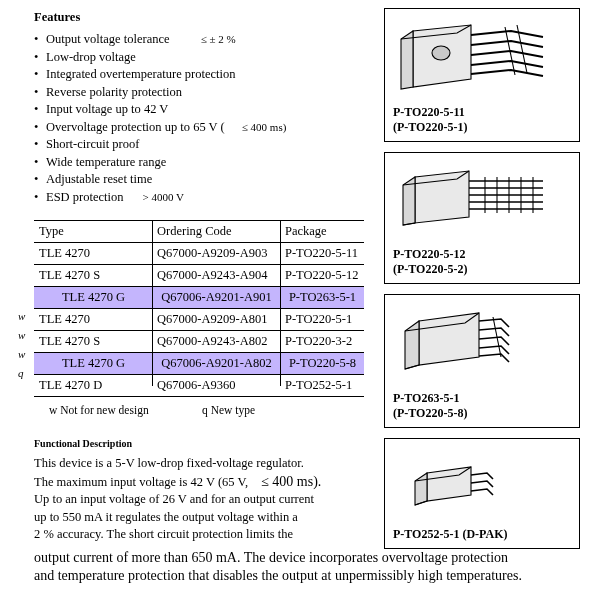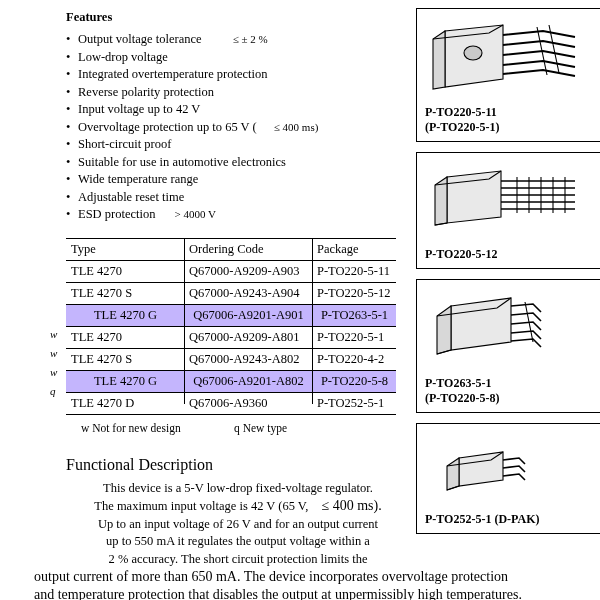--- a/index.html
+++ b/index.html
@@ -22,21 +22,20 @@
     padding: 8px 10px 0 10px;
   }
   .columns {
     display: flex;
     flex-direction: row;
     align-items: flex-start;
   }
   .left-col {
     width: 368px;
     flex: 0 0 368px;
-    margin-left: 32px;
   }
   .right-col {
     width: 212px;
     flex: 0 0 212px;
     padding-left: 6px;
     box-sizing: border-box;
   }
 
   
   .section-title {
@@ -123,29 +122,28 @@
     margin: 7px 0 0 24px;
     font-size: 11.5px;
     position: relative;
     height: 16px;
   }
   .table-notes .n1 { position: absolute; left: 15px; }
   .table-notes .n2 { position: absolute; left: 168px; }
 
   
   .fd-title {
-    font-weight: normal;
-    font-size: 16px;
+    font-weight: bold;
+    font-size: 10px;
     margin: 18px 0 6px 24px;
   }
   .fd-body {
     margin: 0 0 0 24px;
     font-size: 12.5px;
     line-height: 17.5px;
-    text-align: center;
   }
   .fd-body .line { white-space: nowrap; }
   .fd-body .small { font-size: 14px; }
   .fd-tail {
     margin: 0 0 0 24px;
     font-size: 14px;
     line-height: 17.5px;
   }
 
   
@@ -202,23 +200,20 @@
           <span>Input voltage up to 42 V</span>
         </li>
         <li>
           <span>Overvoltage protection up to 65 V (</span>
           <span class="feat-extra sp-b">≤ 400 ms)</span>
         </li>
         <li>
           <span>Short-circuit proof</span>
         </li>
         <li>
-          <span>Suitable for use in automotive electronics</span>
-        </li>
-        <li>
           <span>Wide temperature range</span>
         </li>
         <li>
           <span>Adjustable reset time</span>
         </li>
         <li>
           <span>ESD protection</span>
           <span class="feat-extra sp-c">&gt; 4000 V</span>
         </li>
       </ul>
@@ -249,21 +244,21 @@
               <td class="c-pack">P-TO263-5-1</td>
             </tr>
             <tr>
               <td class="c-type">TLE 4270</td>
               <td class="c-order">Q67000-A9209-A801</td>
               <td class="c-pack">P-TO220-5-1</td>
             </tr>
             <tr>
               <td class="c-type">TLE 4270 S</td>
               <td class="c-order">Q67000-A9243-A802</td>
-              <td class="c-pack">P-TO220-4-2</td>
+              <td class="c-pack">P-TO220-3-2</td>
             </tr>
             <tr class="shaded">
               <td class="c-type">TLE 4270 G</td>
               <td class="c-order">Q67006-A9201-A802</td>
               <td class="c-pack">P-TO220-5-8</td>
             </tr>
             <tr>
               <td class="c-type">TLE 4270 D</td>
               <td class="c-order">Q67006-A9360</td>
               <td class="c-pack">P-TO252-5-1</td>
@@ -344,20 +339,21 @@
               <path d="M92 16 L92 52"></path>
               <path d="M104 16 L104 52"></path>
               <path d="M116 16 L116 52"></path>
               <path d="M128 16 L128 52"></path>
               <path d="M140 16 L140 52"></path>
             </g>
           </svg>
         </div>
         <div class="pkg-label">
           <div>P-TO220-5-12</div>
+          <div>(P-TO220-5-2)</div>
         </div>
       </div>
 
       <div class="pkg-box b3">
         <div class="pkg-art">
           <svg width="180" height="86" viewBox="0 0 180 86">
             <g fill="none" stroke="#000" stroke-width="1.1">
               <path d="M26 18 L86 10 L86 54 L26 62 Z" fill="#e9e9e9"></path>
               <path d="M26 18 L12 28 L12 66 L26 62 Z" fill="#d8d8d8"></path>
               <path d="M12 28 L72 20 L86 10"></path>

